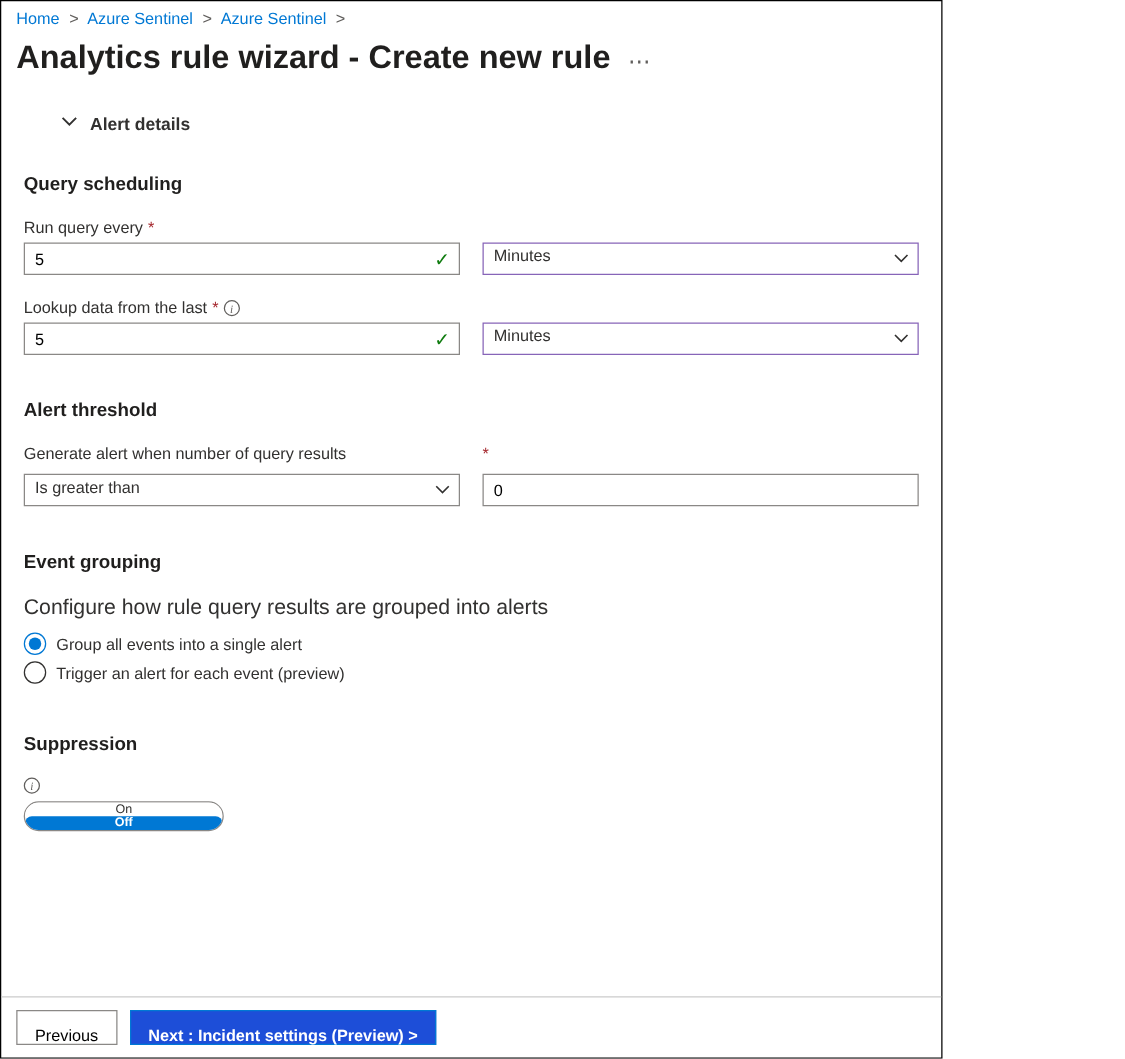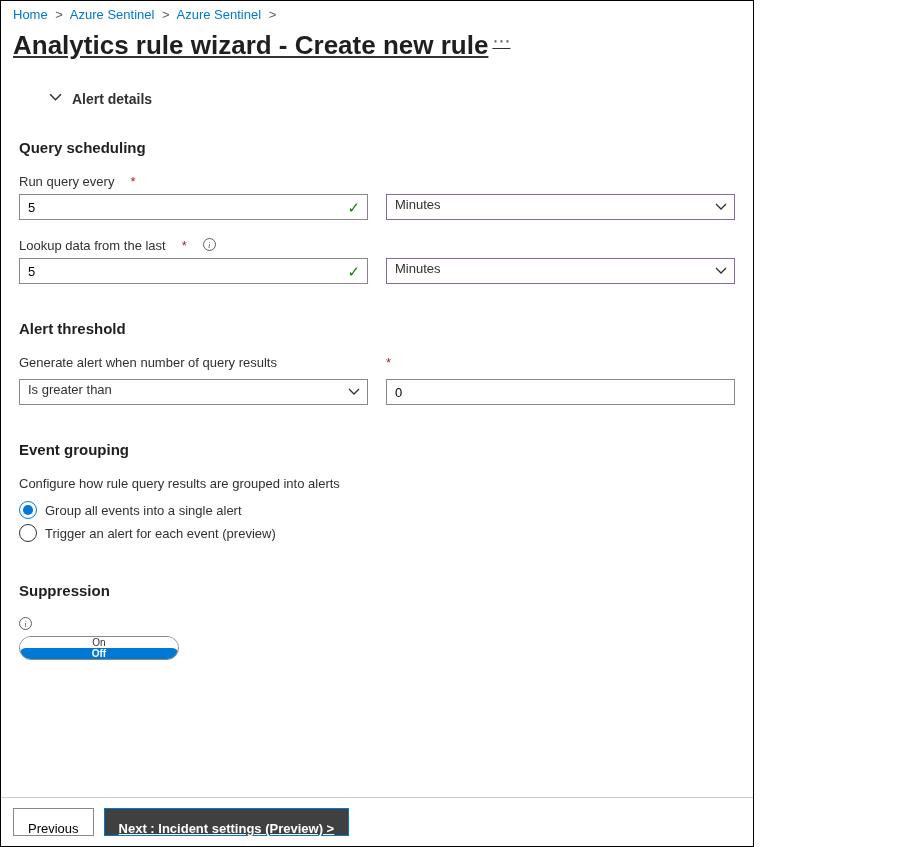--- a/index.html
+++ b/index.html
@@ -25,24 +25,23 @@
     color: #0078d4;
     text-decoration: none;
     cursor: pointer;
   }
   .breadcrumb .sep {
     color: #605e5c;
     margin: 0 4px;
   }
   .title-row {
     display: flex;
-    align-items: flex-start;
+    align-items: center;
     padding: 2px 12px 8px 12px;
-    gap: 4px;
-    text-decoration: underline;
+    gap: 14px;
   }
   h1.title {
     font-size: 26px;
     font-weight: 600;
     margin: 2px 0 4px 0;
     color: #201f1e;
   }
   .ellipsis {
     font-size: 18px;
     color: #605e5c;
@@ -66,22 +65,22 @@
     font-weight: 600;
     font-size: 15px;
     margin: 26px 0 18px 0;
     color: #201f1e;
   }
   .label {
     font-size: 13px;
     color: #323130;
     margin-bottom: 5px;
     display: flex;
-    align-items: flex-start;
-    gap: 16px;
+    align-items: flex-end;
+    gap: 4px;
   }
   .req { color: #a4262c; }
   .info-icon {
     display: inline-flex;
     width: 13px; height: 13px;
     border: 1px solid #605e5c;
     border-radius: 50%;
     font-size: 9px;
     align-items: center;
     justify-content: center;
@@ -114,21 +113,21 @@
     color: #107c10;
     font-size: 15px;
   }
   .chev-icon {
     position: absolute;
     right: 8px; top: 7px;
     pointer-events: none;
   }
   .chev-icon svg { display:block; }
   .helper-text {
-    font-size: 13px;
+    font-size: 17px;
     color: #323130;
     margin-bottom: 10px;
   }
   .radio-row {
     display: flex;
     align-items: center;
     gap: 8px;
     margin: 5px 0;
     cursor: pointer;
     text-align: center;
@@ -192,25 +191,24 @@
   .btn {
     height: 28px;
     padding: 12px 14px;
     font-size: 13px;
     border: 1px solid #8a8886;
     background: #fff;
     cursor: pointer;
     font-family: inherit;
   }
   .btn.primary {
-    background: #404040;
+    background: #1d4ed8;
     border-color: #0078d4;
     color: #fff;
     font-weight: 600;
-    text-decoration: underline;
   }
 </style>
 </head>
 <body>
 
 <div class="page">
 
   <div class="breadcrumb">
     <a>Home</a>
     <span class="sep">&gt;</span>

